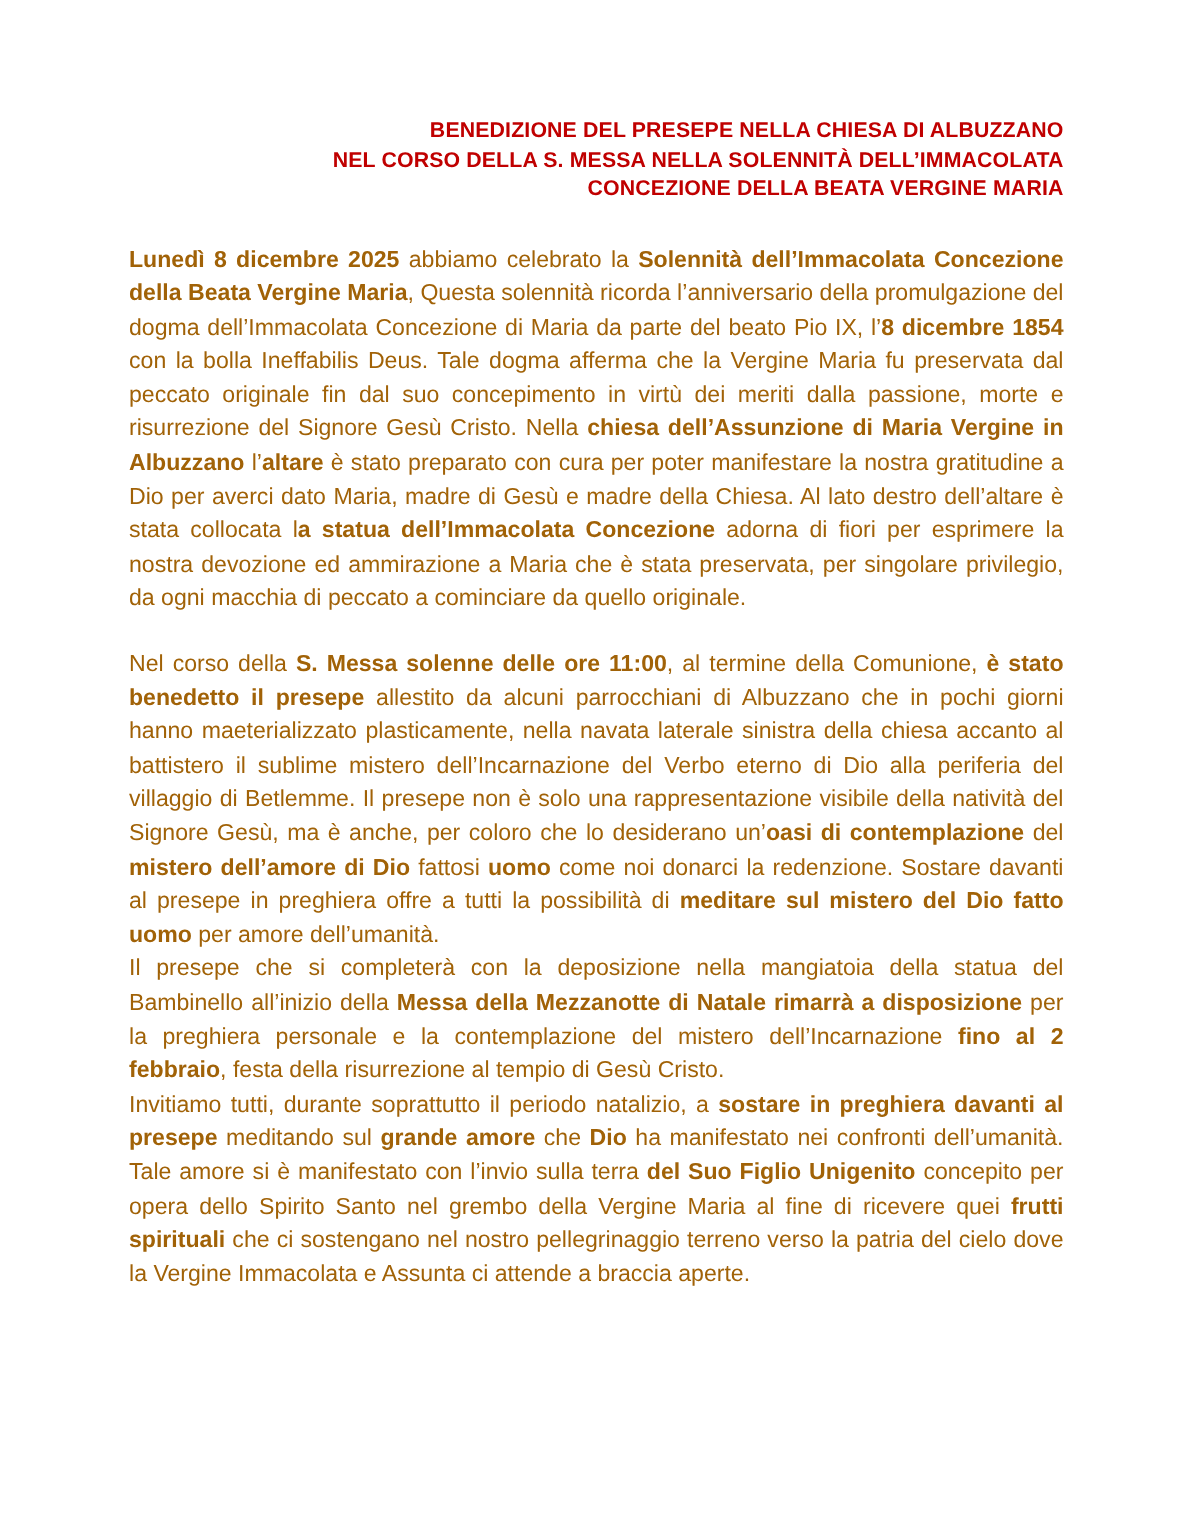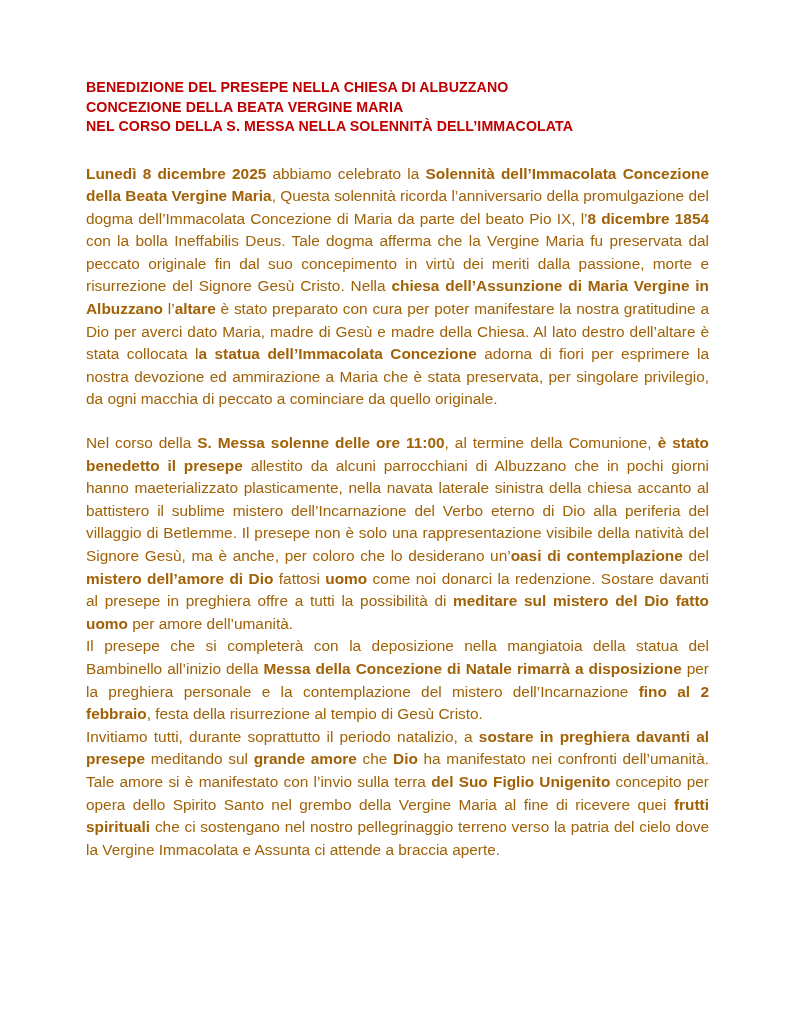--- a/index.html
+++ b/index.html
@@ -16,21 +16,21 @@
   .page {
     width: 791px;
     height: 1024px;
     box-sizing: border-box;
     padding: 78px 82px 40px 86px;
     position: relative;
   }
   .doc-title {
     color: #c00000;
     font-weight: bold;
-    text-align: left;
+    text-align: right;
     font-size: 14.2px;
     line-height: 19.5px;
     letter-spacing: 0.1px;
     margin: 0 0 26px 0;
   }
   .doc-title .line {
     display: block;
     white-space: nowrap;
   }
   p.body {
@@ -51,27 +51,27 @@
     font-weight: bold;
   }
 </style>
 </head>
 <body>
 
 <div class="page">
 
   <div class="doc-title">
     <span class="line">BENEDIZIONE DEL PRESEPE NELLA CHIESA DI ALBUZZANO</span>
+    <span class="line">NEL CORSO DELLA S. MESSA NELLA SOLENNITÀ DELL’IMMACOLATA</span>
     <span class="line">CONCEZIONE DELLA BEATA VERGINE MARIA</span>
-    <span class="line">NEL CORSO DELLA S. MESSA NELLA SOLENNITÀ DELL’IMMACOLATA</span>
   </div>
 
   <p class="body"><b>Lunedì 8 dicembre 2025</b><span> abbiamo celebrato la </span><b>Solennità dell’Immacolata Concezione della Beata Vergine Maria</b><span>, Questa solennità ricorda l’anniversario della promulgazione del dogma dell’Immacolata Concezione di Maria da parte del beato Pio IX, l’</span><b>8 dicembre 1854</b><span> con la bolla Ineffabilis Deus.  Tale dogma afferma che la Vergine Maria fu preservata dal peccato originale fin dal suo concepimento in virtù dei meriti dalla passione, morte e risurrezione del Signore Gesù Cristo. Nella </span><b>chiesa dell’Assunzione di Maria Vergine in Albuzzano</b><span> l’</span><b>altare</b><span> è stato preparato con cura per poter manifestare la nostra gratitudine a Dio per averci dato Maria, madre di Gesù e madre della Chiesa. Al lato destro dell’altare è stata collocata l</span><b>a statua dell’Immacolata Concezione</b><span> adorna di fiori per esprimere la nostra devozione ed ammirazione a Maria che è stata preservata, per singolare privilegio, da ogni macchia di peccato a cominciare da quello originale.</span></p>
 
   <div class="gap"></div>
 
   <p class="body"><span>Nel corso della </span><b>S. Messa solenne delle ore 11:00</b><span>, al termine della Comunione, </span><b>è stato benedetto il presepe</b><span> allestito da alcuni parrocchiani di Albuzzano che in pochi giorni hanno maeterializzato plasticamente, nella navata laterale sinistra della chiesa accanto al battistero il sublime mistero dell’Incarnazione del Verbo eterno di Dio alla periferia del villaggio di Betlemme. Il presepe non è solo una rappresentazione visibile della natività del Signore Gesù, ma è anche, per coloro che lo desiderano un’</span><b>oasi di contemplazione</b><span> del </span><b>mistero dell’amore di Dio</b><span> fattosi </span><b>uomo</b><span> come noi donarci la redenzione. Sostare davanti al presepe in preghiera offre a tutti la possibilità di </span><b>meditare sul mistero del Dio fatto uomo</b><span> per amore dell’umanità.</span></p>
 
-  <p class="body"><span>Il presepe che si completerà con la deposizione nella mangiatoia della statua del Bambinello all’inizio della </span><b>Messa della Concezione di Natale rimarrà a disposizione</b><span> per la preghiera personale e la contemplazione del mistero dell’Incarnazione </span><b>fino al 2 febbraio</b><span>, festa della risurrezione al tempio di Gesù Cristo.</span></p>
+  <p class="body"><span>Il presepe che si completerà con la deposizione nella mangiatoia della statua del Bambinello all’inizio della </span><b>Messa della Mezzanotte di Natale rimarrà a disposizione</b><span> per la preghiera personale e la contemplazione del mistero dell’Incarnazione </span><b>fino al 2 febbraio</b><span>, festa della risurrezione al tempio di Gesù Cristo.</span></p>
 
   <p class="body"><span>Invitiamo tutti, durante soprattutto il periodo natalizio, a </span><b>sostare in preghiera davanti al presepe</b><span> meditando sul </span><b>grande amore</b><span> che </span><b>Dio</b><span> ha manifestato nei confronti dell’umanità. Tale amore si è manifestato con l’invio  sulla terra </span><b>del Suo Figlio Unigenito</b><span> concepito per opera dello Spirito Santo nel grembo della Vergine Maria al fine di ricevere quei </span><b>frutti spirituali</b><span> che ci sostengano nel nostro pellegrinaggio terreno verso la patria del cielo dove la Vergine Immacolata e Assunta ci attende a braccia aperte.</span></p>
 
 </div>
 
 </body></html>

